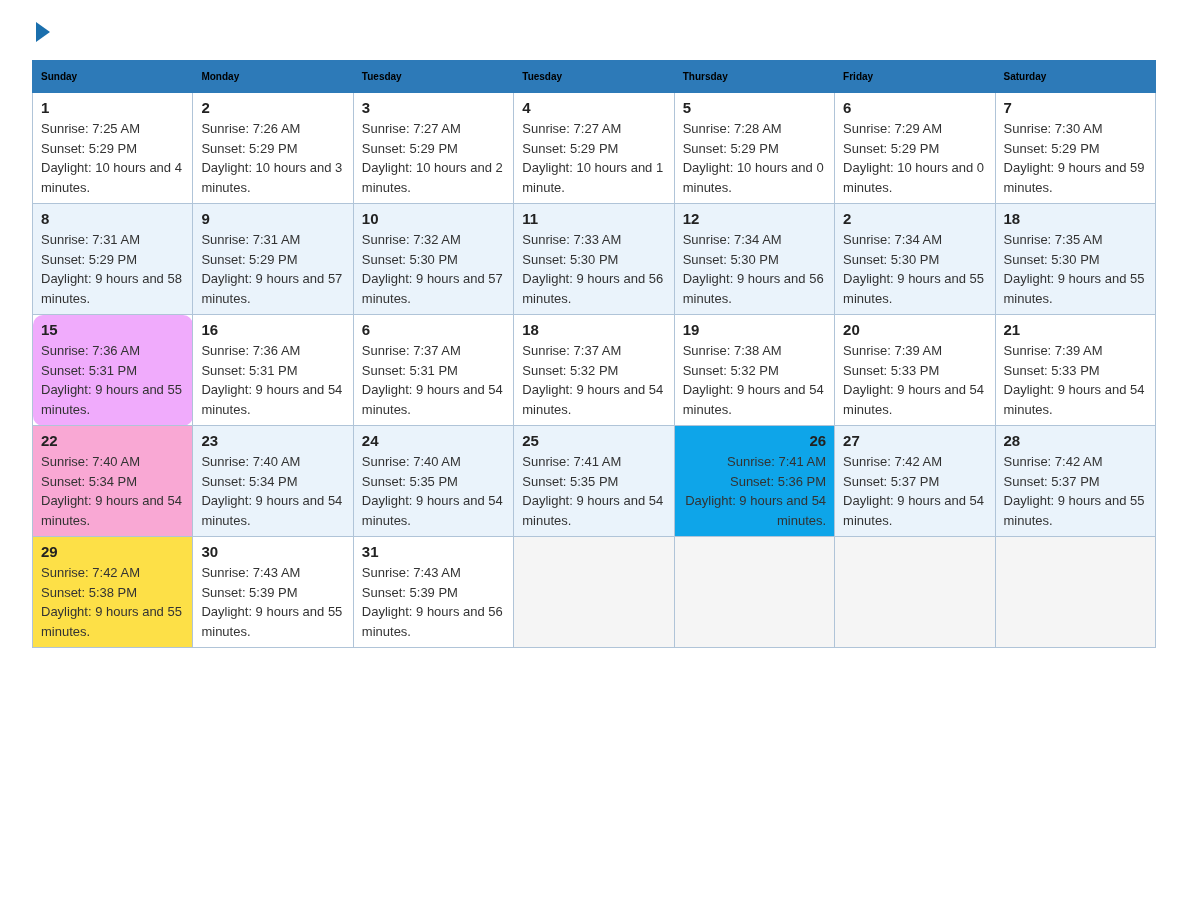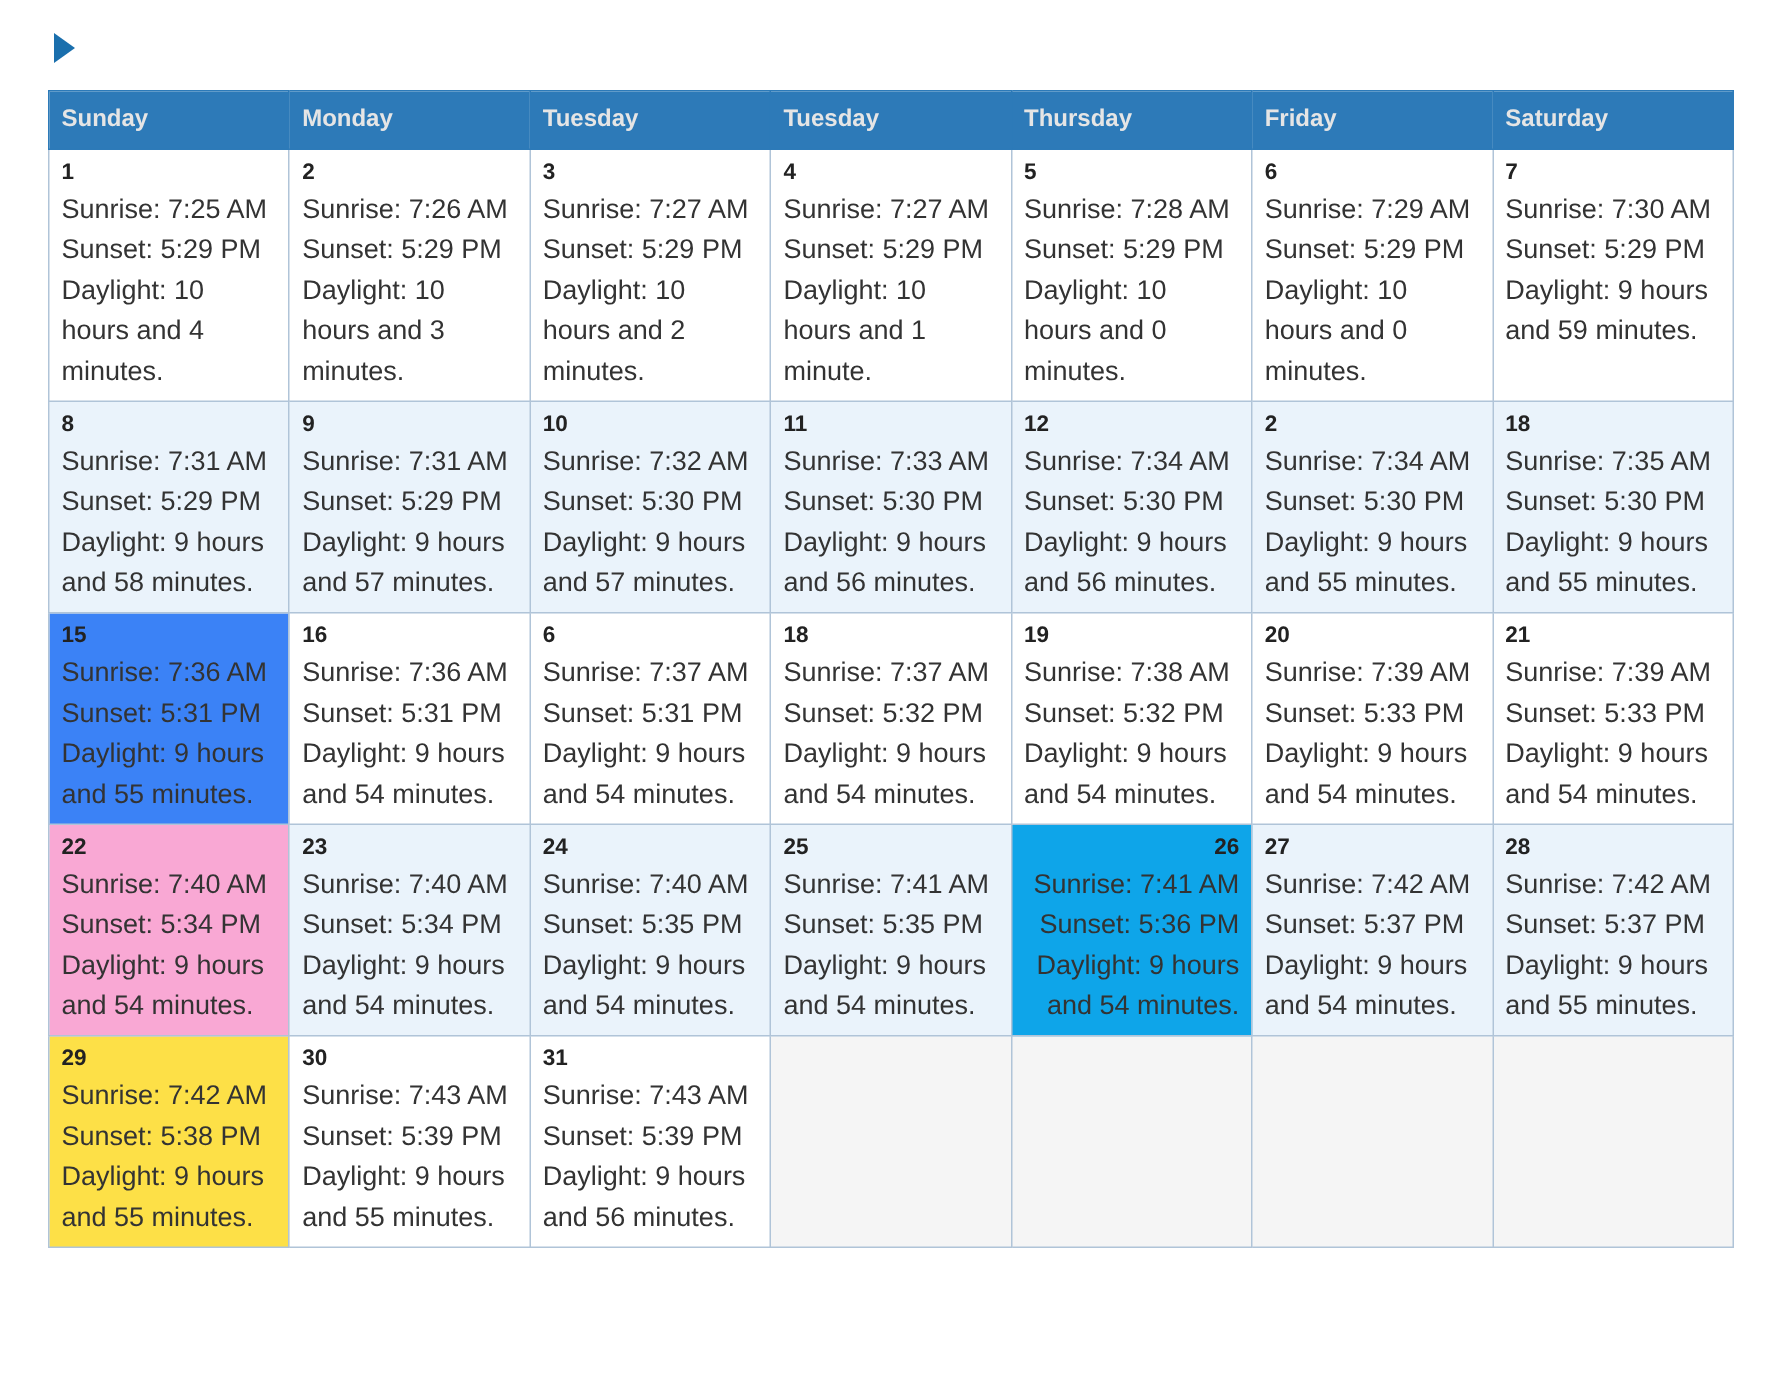--- a/index.html
+++ b/index.html
@@ -57,22 +57,22 @@
       color: #555;
       margin-top: 4px;
     }
     table {
       width: 100%;
       border-collapse: collapse;
       table-layout: fixed;
     }
     thead tr th {
       background-color: #2d7ab8;
-      color: #e5e5e5;
-      font-size: 16px;
+      color: #000000;
+      font-size: 10px;
       font-weight: 600;
       padding: 10px 8px;
       text-align: left;
       border: 1px solid #2d7ab8;
     }
     tbody tr td {
       border: 1px solid #b0c4d8;
       padding: 6px 8px;
       vertical-align: top;
       font-size: 12.5px;
@@ -84,21 +84,21 @@
       background: #f5f5f5;
     }
     .day-num {
       font-size: 15px;
       font-weight: bold;
       color: #222;
       display: block;
       margin-bottom: 3px;
     }
     .day-info {
-      font-size: 18px;
+      font-size: 13px;
       line-height: 1.5;
       color: #333;
     }
     tbody tr:nth-child(odd) td:not(.empty) {
       background: #fff;
     }
     tbody tr:nth-child(even) td:not(.empty) {
       background: #f0f6fc;
     }
   </style>
@@ -186,21 +186,21 @@
         <td style="background: rgb(234, 243, 251);">
           <span class="day-num">2</span>
           <div class="day-info">Sunrise: 7:34 AM<br>Sunset: 5:30 PM<br>Daylight: 9 hours and 55 minutes.</div>
         </td>
         <td style="background: rgb(234, 243, 251);">
           <span class="day-num">18</span>
           <div class="day-info">Sunrise: 7:35 AM<br>Sunset: 5:30 PM<br>Daylight: 9 hours and 55 minutes.</div>
         </td>
       </tr>
       <tr>
-        <td style="background: #3b82f6;">
+        <td style="background: #f0abfc; border-radius: 10px;">
           <span class="day-num">15</span>
           <div class="day-info">Sunrise: 7:36 AM<br>Sunset: 5:31 PM<br>Daylight: 9 hours and 55 minutes.</div>
         </td>
         <td style="background: rgb(255, 255, 255);">
           <span class="day-num">16</span>
           <div class="day-info">Sunrise: 7:36 AM<br>Sunset: 5:31 PM<br>Daylight: 9 hours and 54 minutes.</div>
         </td>
         <td style="background: rgb(255, 255, 255);">
           <span class="day-num">6</span>
           <div class="day-info">Sunrise: 7:37 AM<br>Sunset: 5:31 PM<br>Daylight: 9 hours and 54 minutes.</div>

